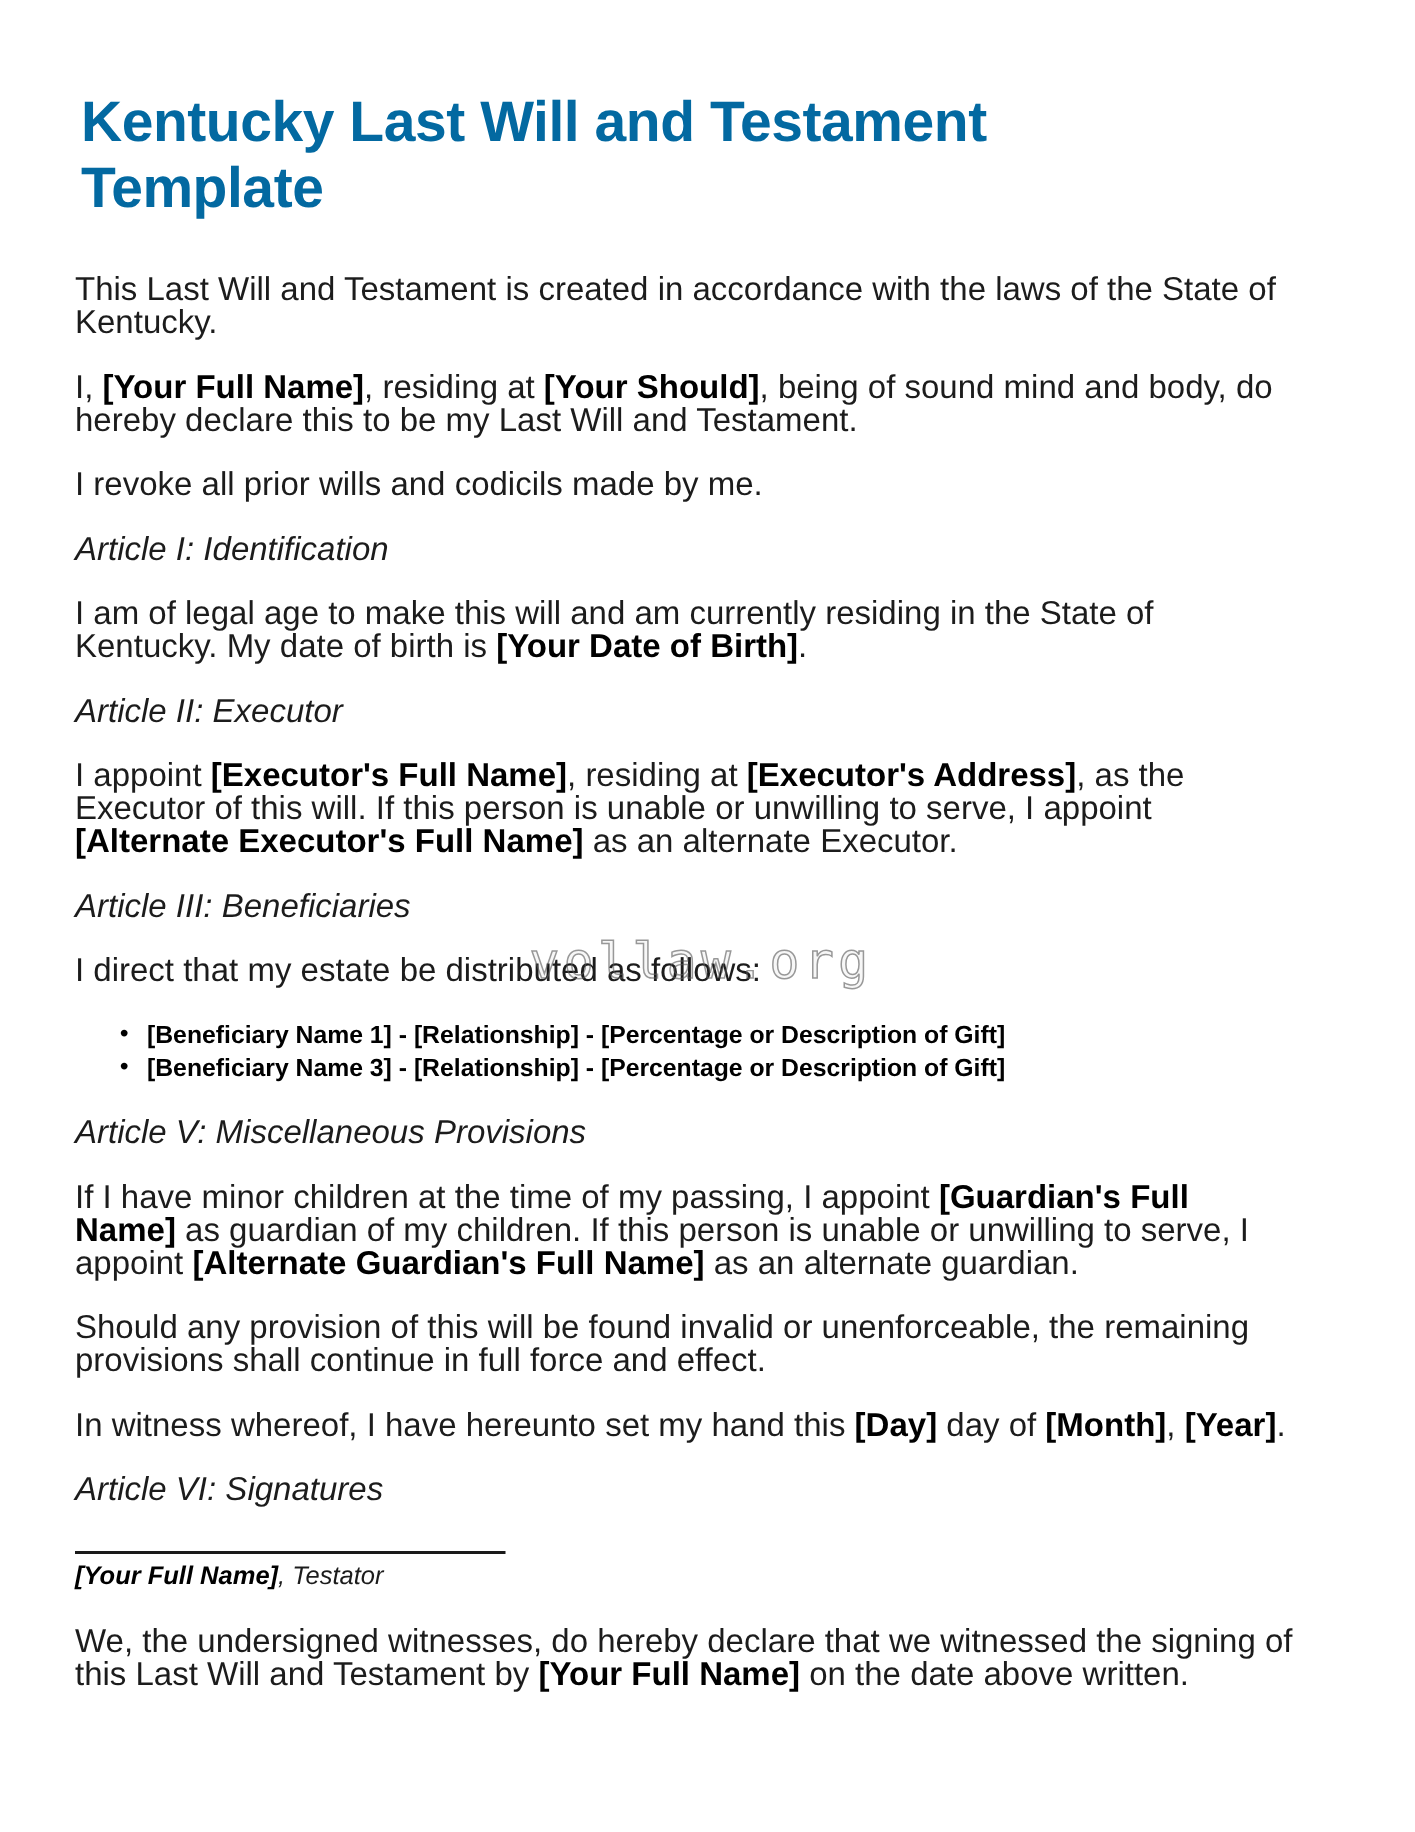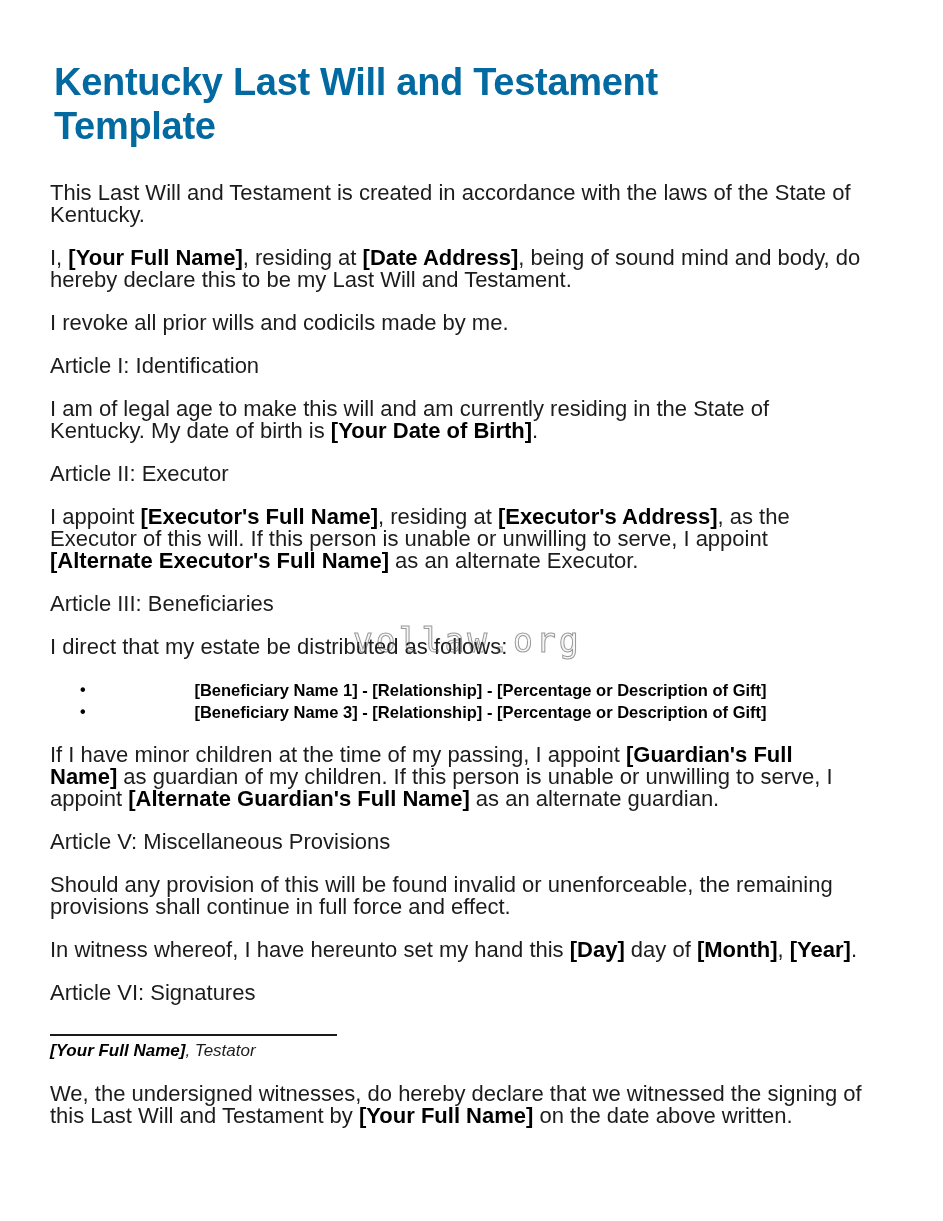--- a/index.html
+++ b/index.html
@@ -38,20 +38,21 @@
   .para {
     font-size: 22px;
     line-height: 22px;
     margin: 0 0 21px 0;
     color: #1c1c1c;
     max-width: 812px;
   }
 
   .para.heading-line {
     margin-bottom: 21px;
+    font-style: italic;
   }
 
   .para b, .para strong {
     font-weight: bold;
     color: #000000;
   }
 
   .bene-list {
     margin: 0 0 21px 0;
     padding: 0 0 0 48px;
@@ -59,21 +60,20 @@
     max-width: 830px;
   }
   .bene-list li {
     position: relative;
     font-size: 16.5px;
     line-height: 22px;
     font-weight: bold;
     color: #000000;
     margin: 0;
     padding: 0;
-    text-align: center;
   }
   .bene-list li::before {
     content: "\2022";
     position: absolute;
     left: -18px;
     top: 0;
     font-size: 16px;
     line-height: 22px;
     color: #000000;
   }
@@ -118,21 +118,21 @@
 </style>
 </head>
 <body>
 
 <div class="page">
 
   <h1 class="doc-title">Kentucky Last Will and Testament Template</h1>
 
   <p class="para"><span>This Last Will and Testament is created in accordance with the laws of the State of Kentucky.</span></p>
 
-  <p class="para"><span>I, </span><b>[Your Full Name]</b><span>, residing at </span><b>[Date Address]</b><span>, being of sound mind and body, do hereby declare this to be my Last Will and Testament.</span></p>
+  <p class="para"><span>I, </span><b>[Your Full Name]</b><span>, residing at </span><b>[Your Should]</b><span>, being of sound mind and body, do hereby declare this to be my Last Will and Testament.</span></p>
 
   <p class="para"><span>I revoke all prior wills and codicils made by me.</span></p>
 
   <p class="para heading-line"><span>Article I: Identification</span></p>
 
   <p class="para"><span>I am of legal age to make this will and am currently residing in the State of Kentucky. My date of birth is </span><b>[Your Date of Birth]</b><span>.</span></p>
 
   <p class="para heading-line"><span>Article II: Executor</span></p>
 
   <p class="para"><span>I appoint </span><b>[Executor's Full Name]</b><span>, residing at </span><b>[Executor's Address]</b><span>, as the Executor of this will. If this person is unable or unwilling to serve, I appoint </span><b>[Alternate Executor's Full Name]</b><span> as an alternate Executor.</span></p>
@@ -140,23 +140,23 @@
   <p class="para heading-line"><span>Article III: Beneficiaries</span></p>
 
   <p class="para"><span>I direct that my estate be distributed as follows:</span></p>
 
   <ul class="bene-list">
     <li><span>[Beneficiary Name 1]</span><span class="sep"> - </span><span>[Relationship]</span><span class="sep"> - </span><span>[Percentage or Description of Gift]</span></li>
     <li><span>[Beneficiary Name 3]</span><span class="sep"> - </span><span>[Relationship]</span><span class="sep"> - </span><span>[Percentage or Description of Gift]</span></li>
   </ul>
 
 
+  <p class="para heading-line"><span>Article V: Miscellaneous Provisions</span></p>
+
   <p class="para"><span>If I have minor children at the time of my passing, I appoint </span><b>[Guardian's Full Name]</b><span> as guardian of my children. If this person is unable or unwilling to serve, I appoint </span><b>[Alternate Guardian's Full Name]</b><span> as an alternate guardian.</span></p>
-
-  <p class="para heading-line"><span>Article V: Miscellaneous Provisions</span></p>
 
   <p class="para"><span>Should any provision of this will be found invalid or unenforceable, the remaining provisions shall continue in full force and effect.</span></p>
 
   <p class="para"><span>In witness whereof, I have hereunto set my hand this </span><b>[Day]</b><span> day of </span><b>[Month]</b><span>, </span><b>[Year]</b><span>.</span></p>
 
   <p class="para heading-line"><span>Article VI: Signatures</span></p>
 
   <div class="sig-block">
     <div class="sig-rule"></div>
     <div class="sig-caption"><b>[Your Full Name]</b><span>, Testator</span></div>

